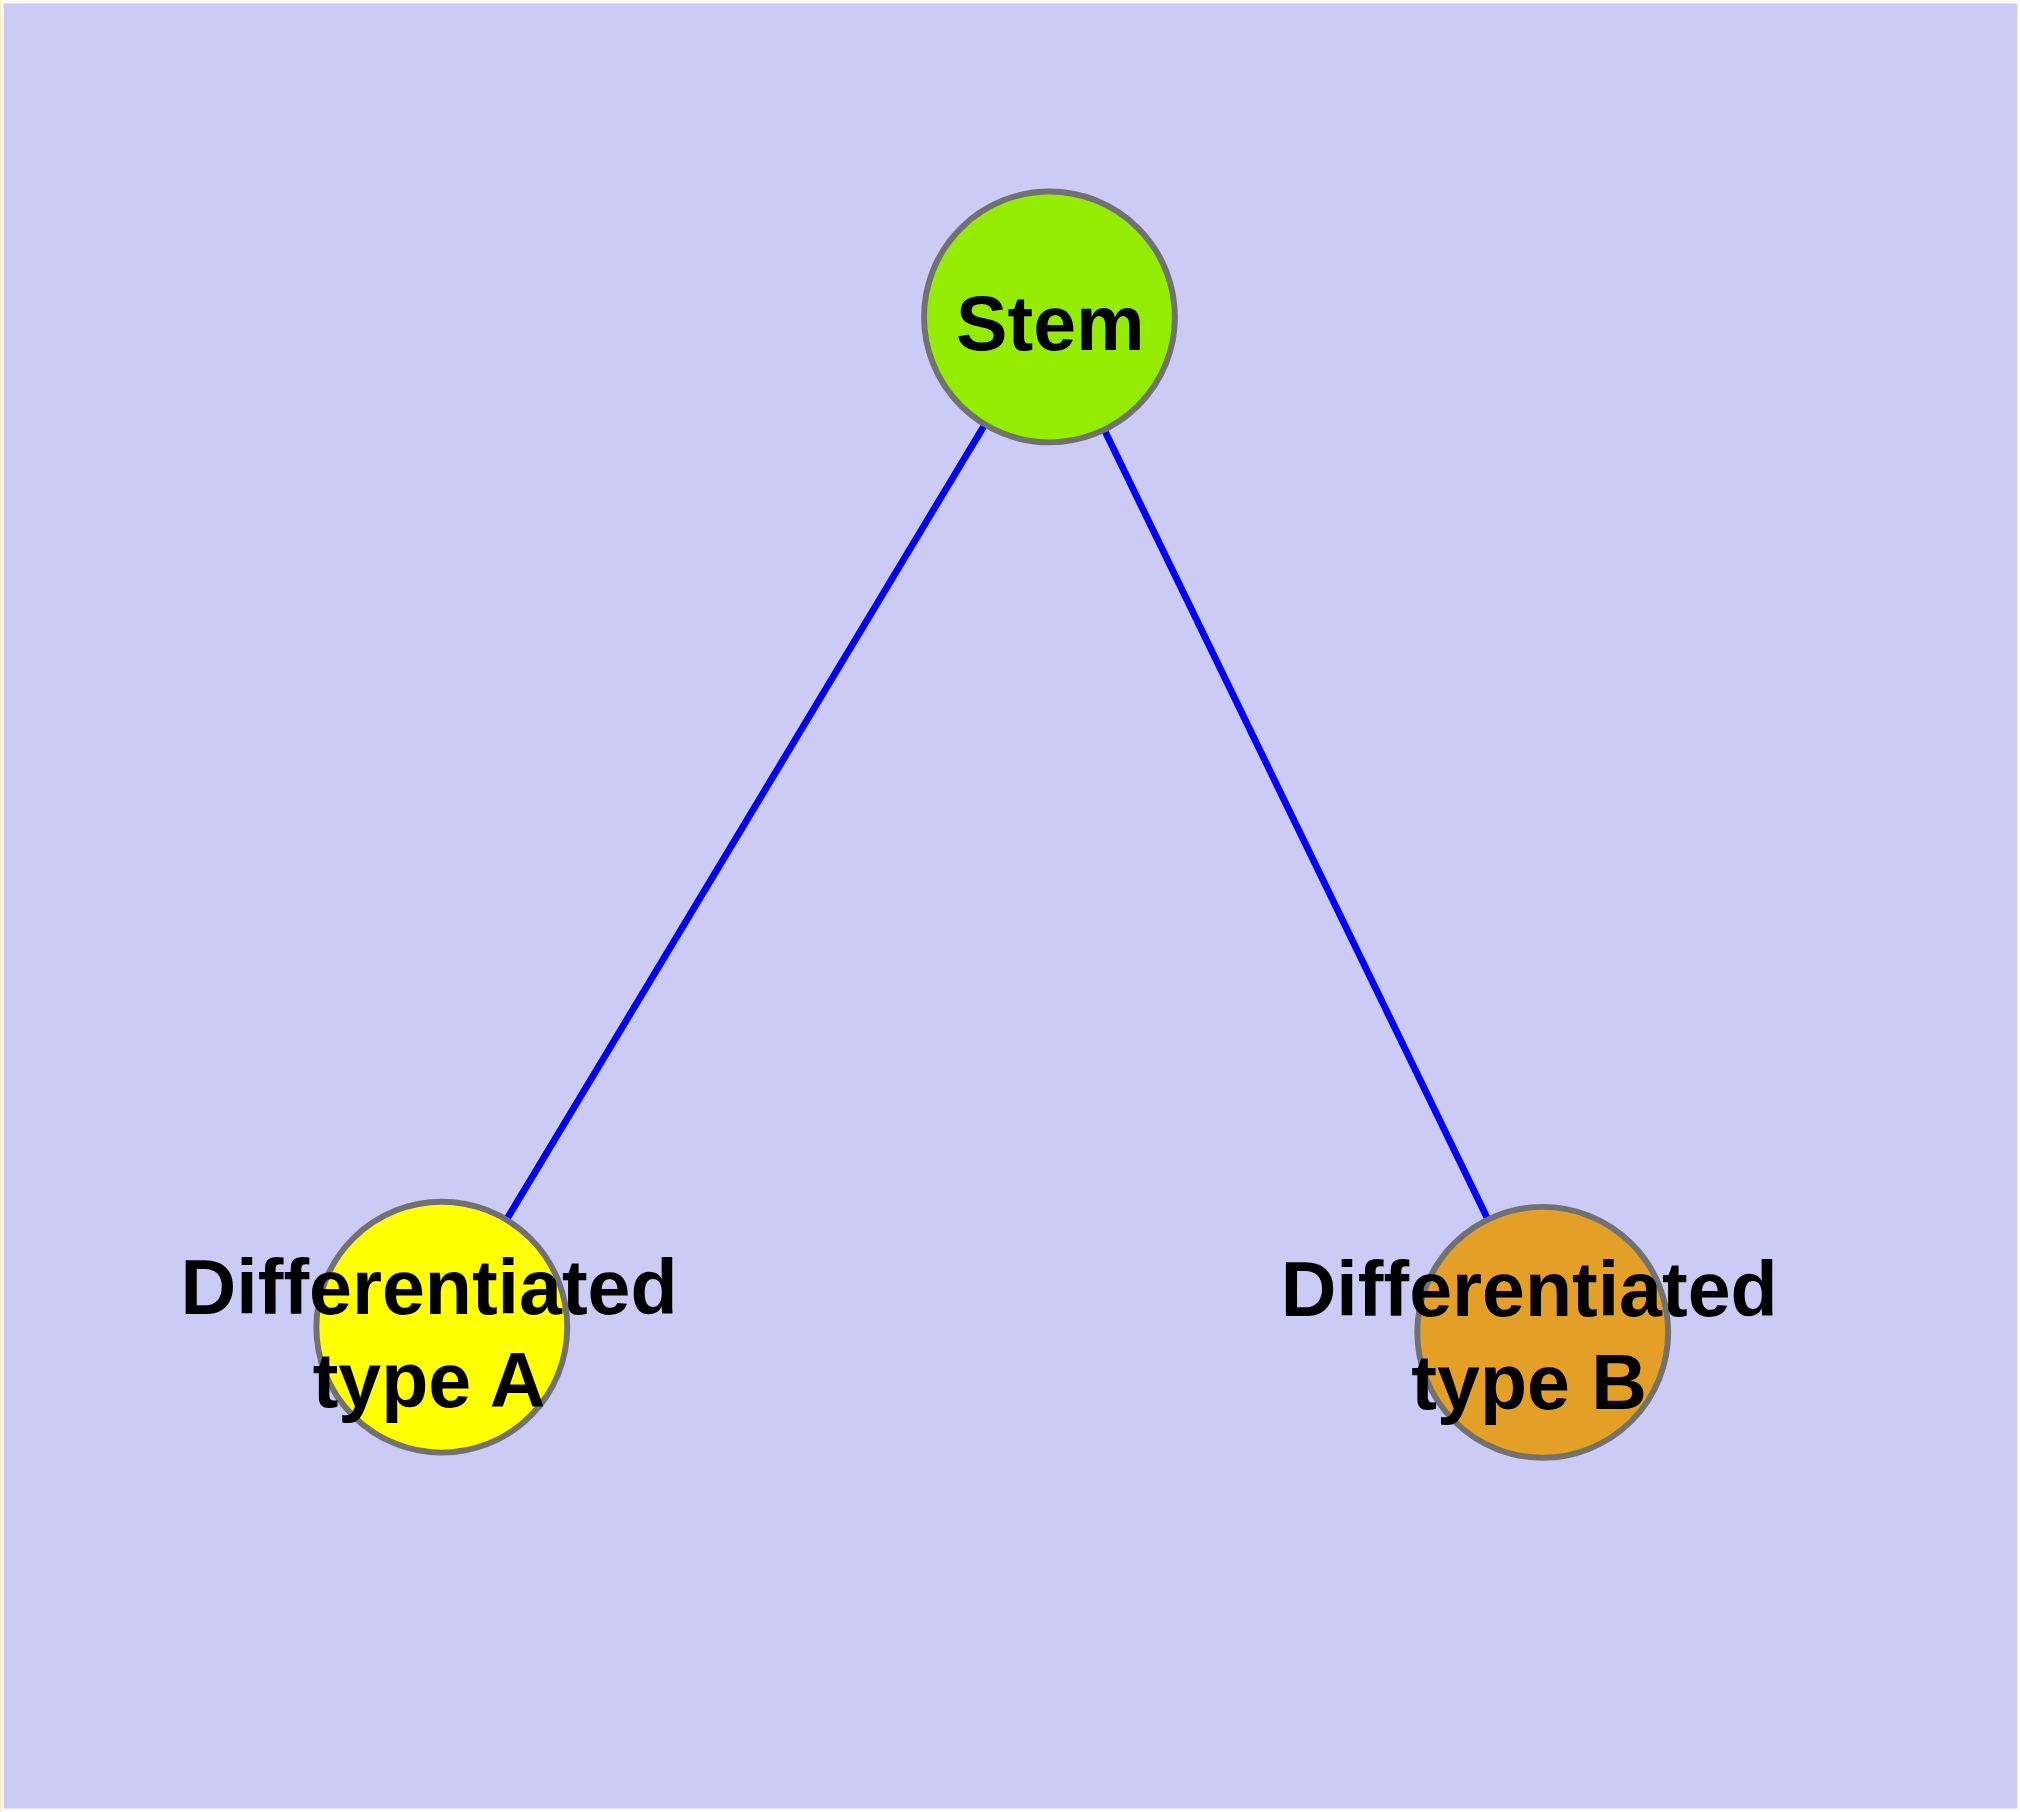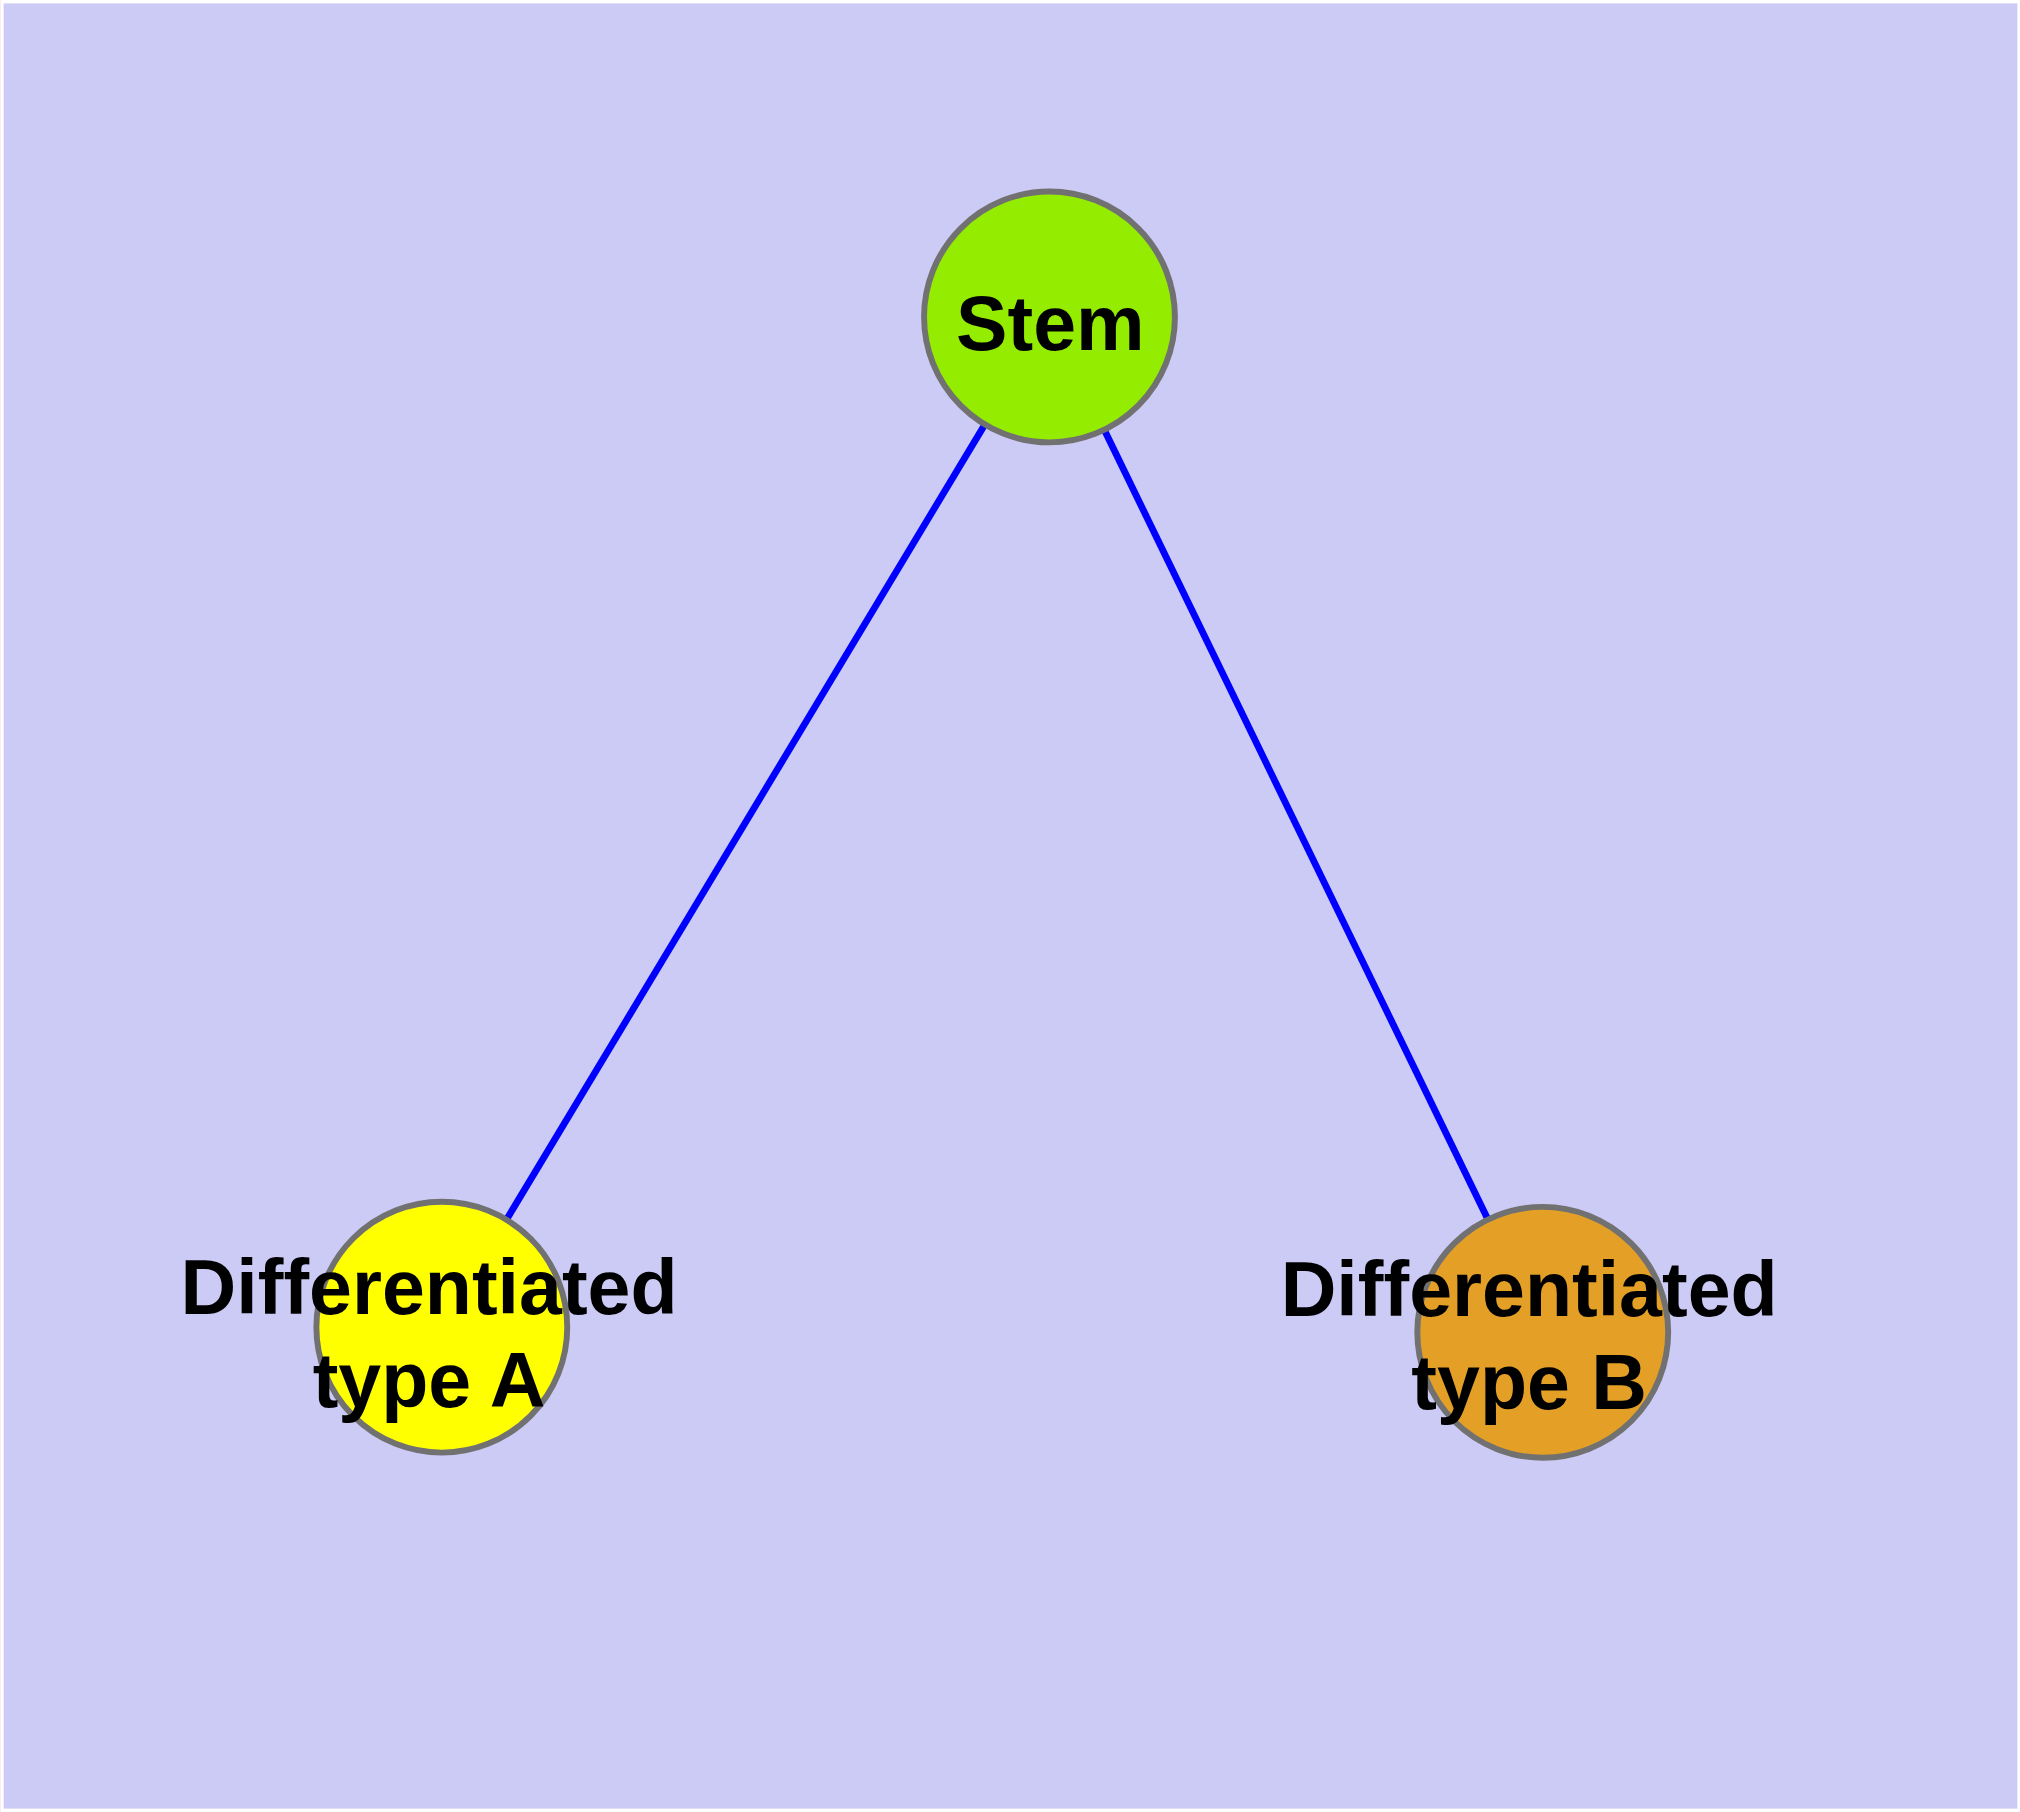--- a/index.html
+++ b/index.html
@@ -5,21 +5,21 @@
   html, body {
     margin: 0;
     padding: 0;
     background: #FFFFFF;
     font-family: "Liberation Sans", sans-serif;
   }
   .stage {
     position: relative;
     width: 2021px;
     height: 1812px;
-    background: #f9a8d4;
+    background: #eab308;
     overflow: hidden;
   }
   svg.graph {
     display: block;
     width: 2021px;
     height: 1812px;
   }
   svg.graph text {
     font-family: "Liberation Sans", sans-serif;
     font-weight: bold;

